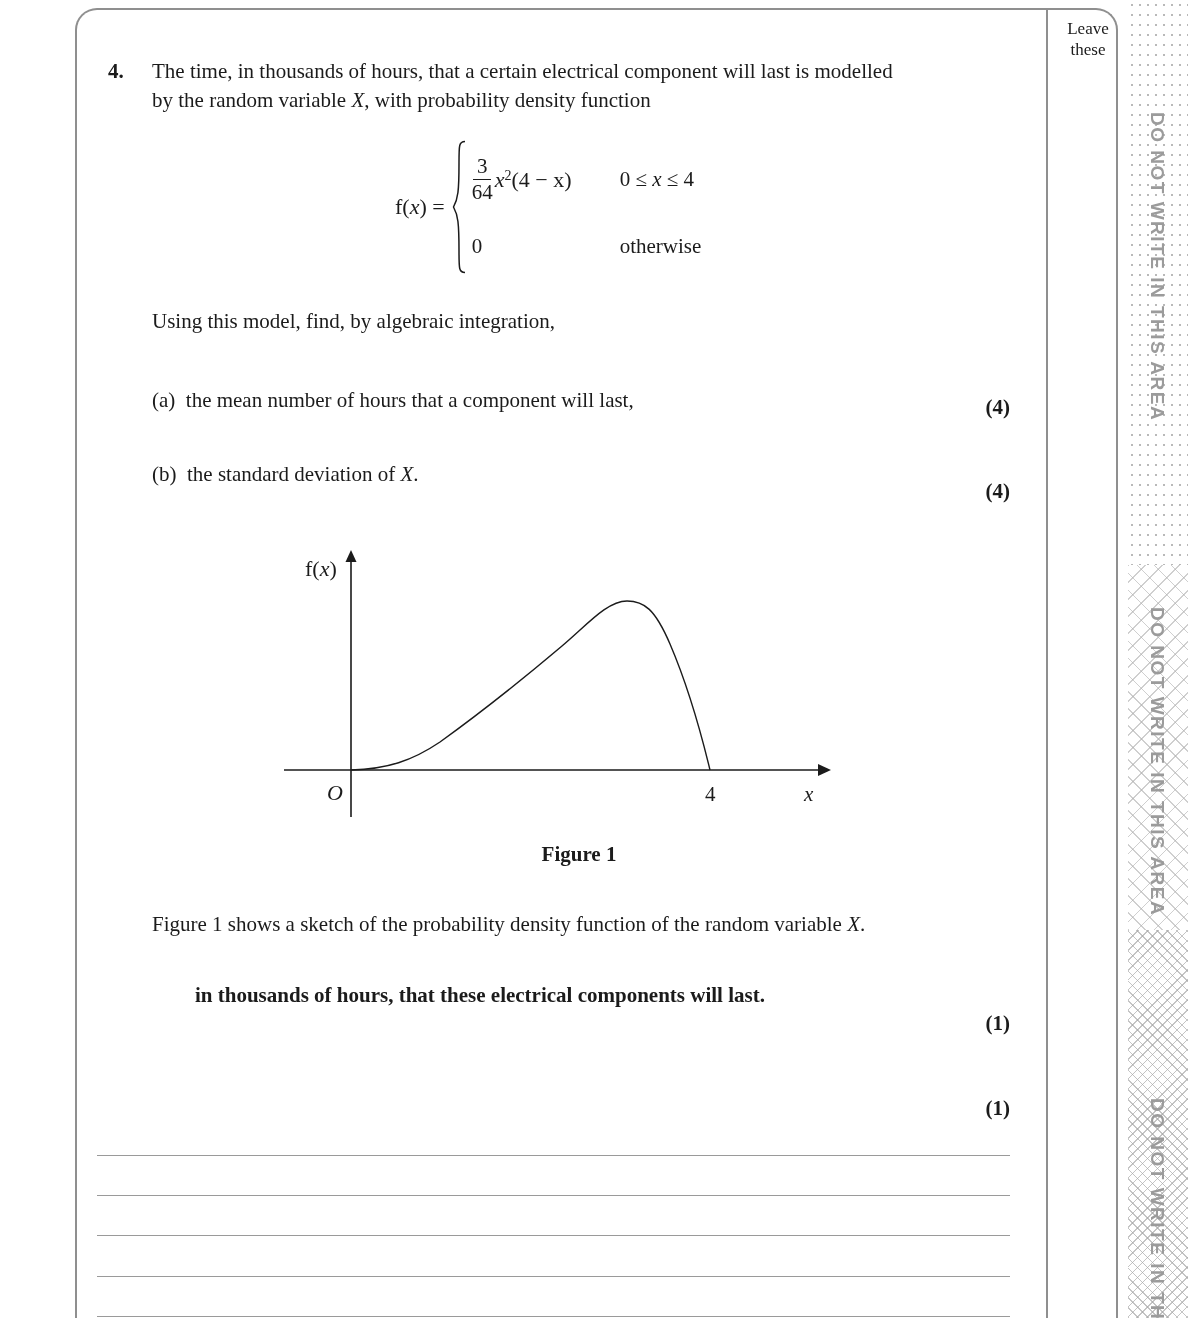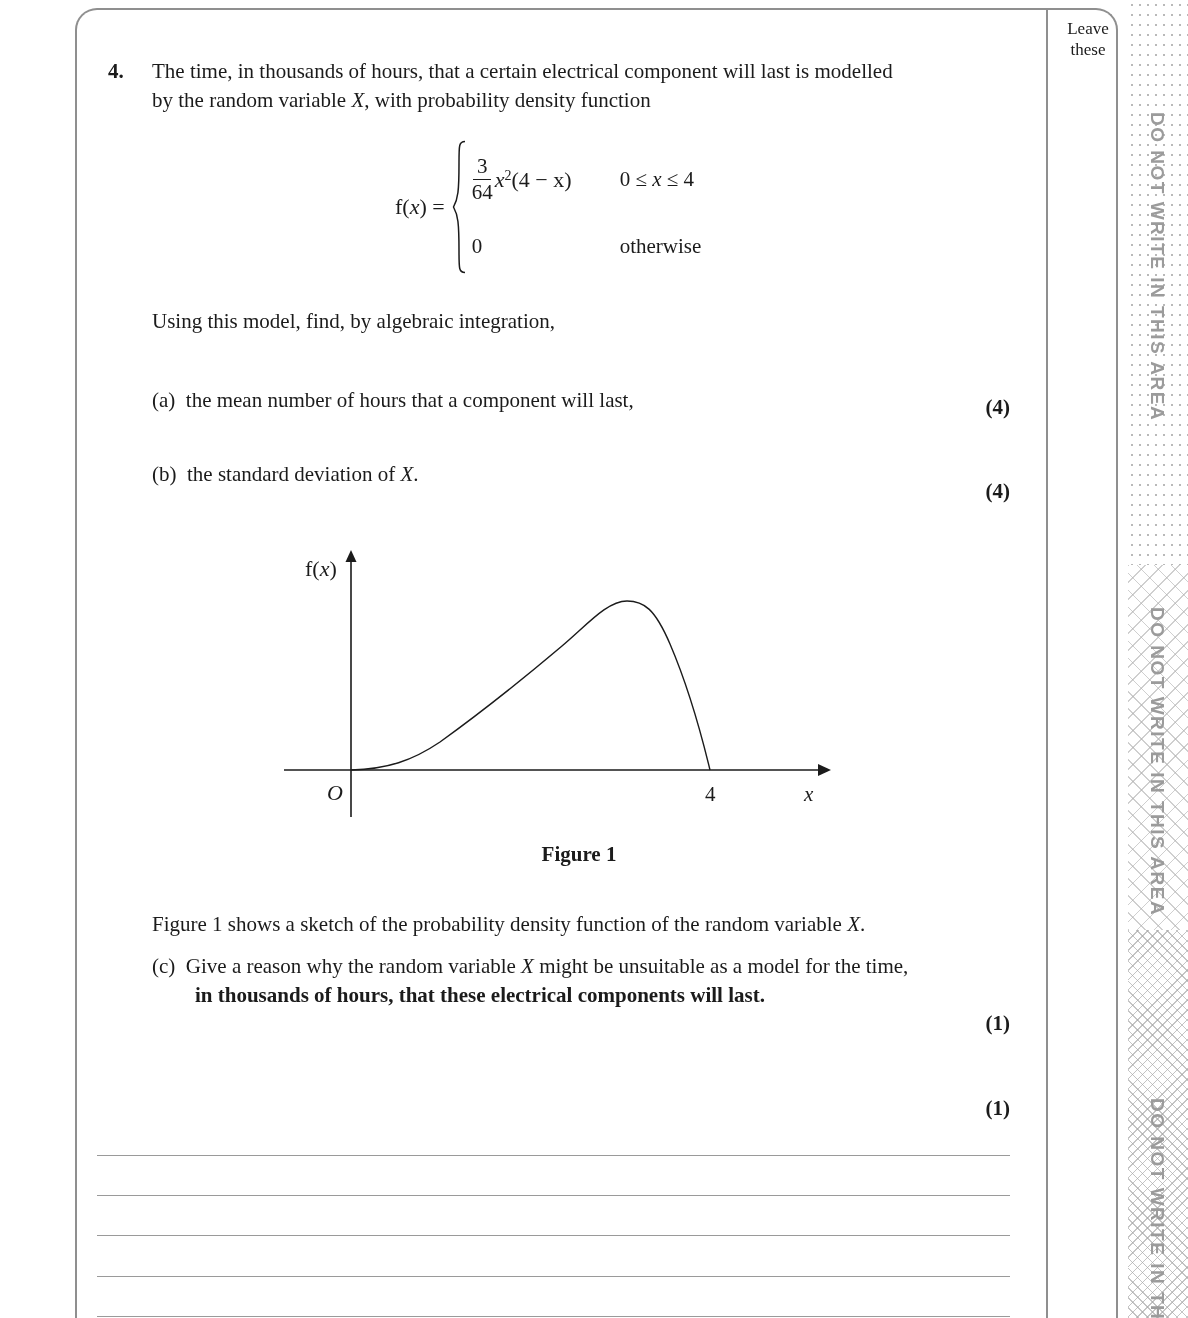--- a/index.html
+++ b/index.html
@@ -131,23 +131,20 @@
     </div>
     <div class="fig-label it" style="left:250px;top:770px;">O</div>
     <div class="fig-label" style="left:628px;top:772px;font-size:21px;">4</div>
     <div class="fig-label it" style="left:727px;top:772px;font-size:21px;">x</div>
     <div class="caption">Figure 1</div>
 
     <div class="abs body-t" style="left:75px;top:889px;margin-top:13px;">
       <span>Figure 1 shows a sketch of the probability density function of the random variable </span><span class="it">X</span><span>.</span>
     </div>
 
-    <div class="abs body-t" style="left:75px;top:944px;">
-      <span>(c)</span>&nbsp;&nbsp;<span>Give a reason why the random variable </span><span class="it">X</span><span> might be unsuitable as a model for the time,</span>
-    </div>
     <div class="abs body-t" style="left:118px;top:973px;font-weight:bold;">in thousands of hours, that these electrical components will last.</div>
     <div class="marks" style="top:1001px;">(1)</div>
 
     <div class="marks" style="top:1086px;">(1)</div>
 
     <div class="ans-line" style="top:1145px;"></div>
     <div class="ans-line" style="top:1185px;"></div>
     <div class="ans-line" style="top:1225px;"></div>
     <div class="ans-line" style="top:1266px;"></div>
     <div class="ans-line" style="top:1306px;"></div>

